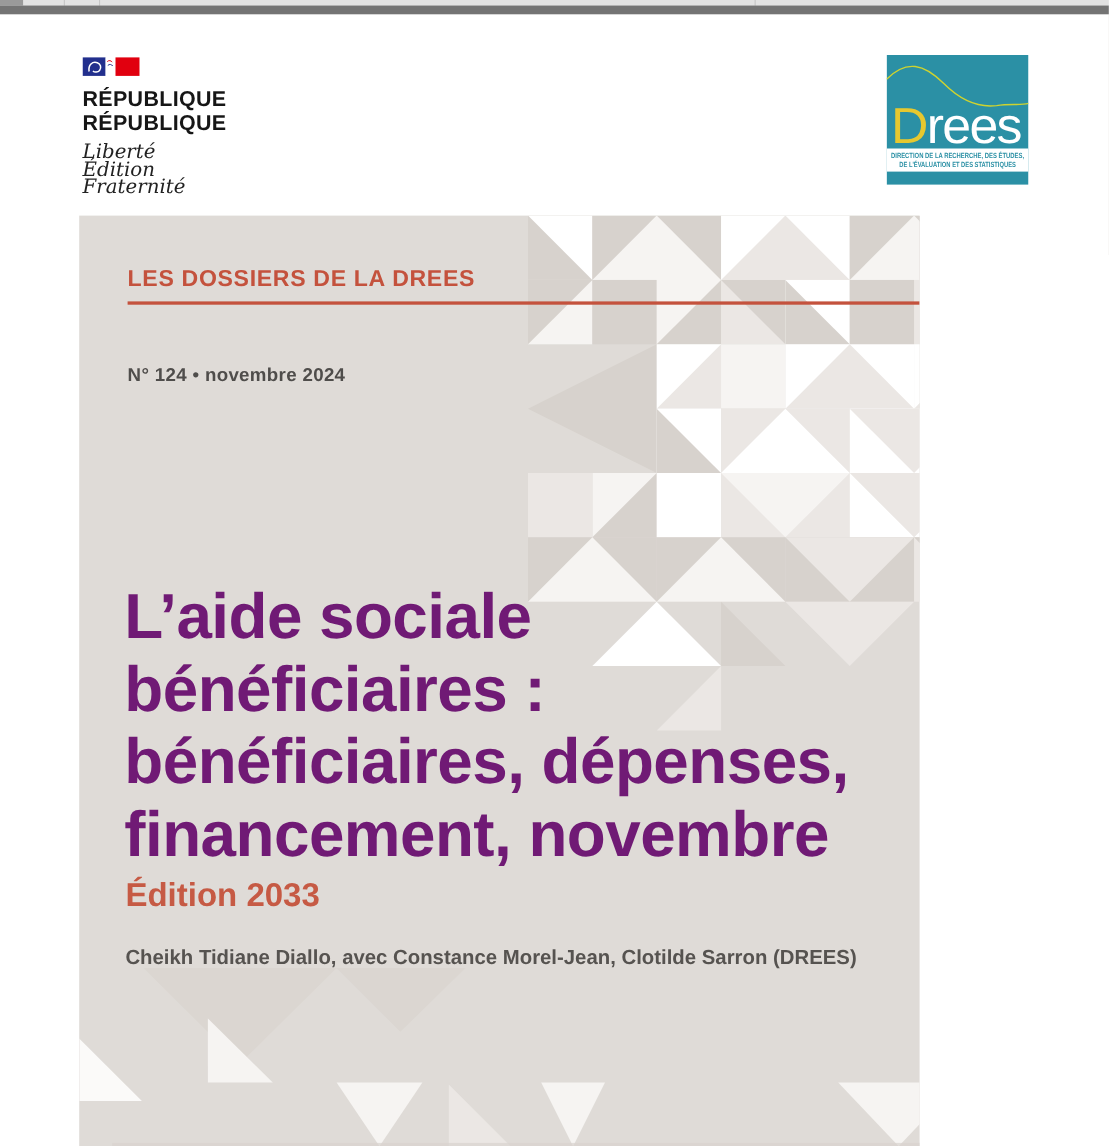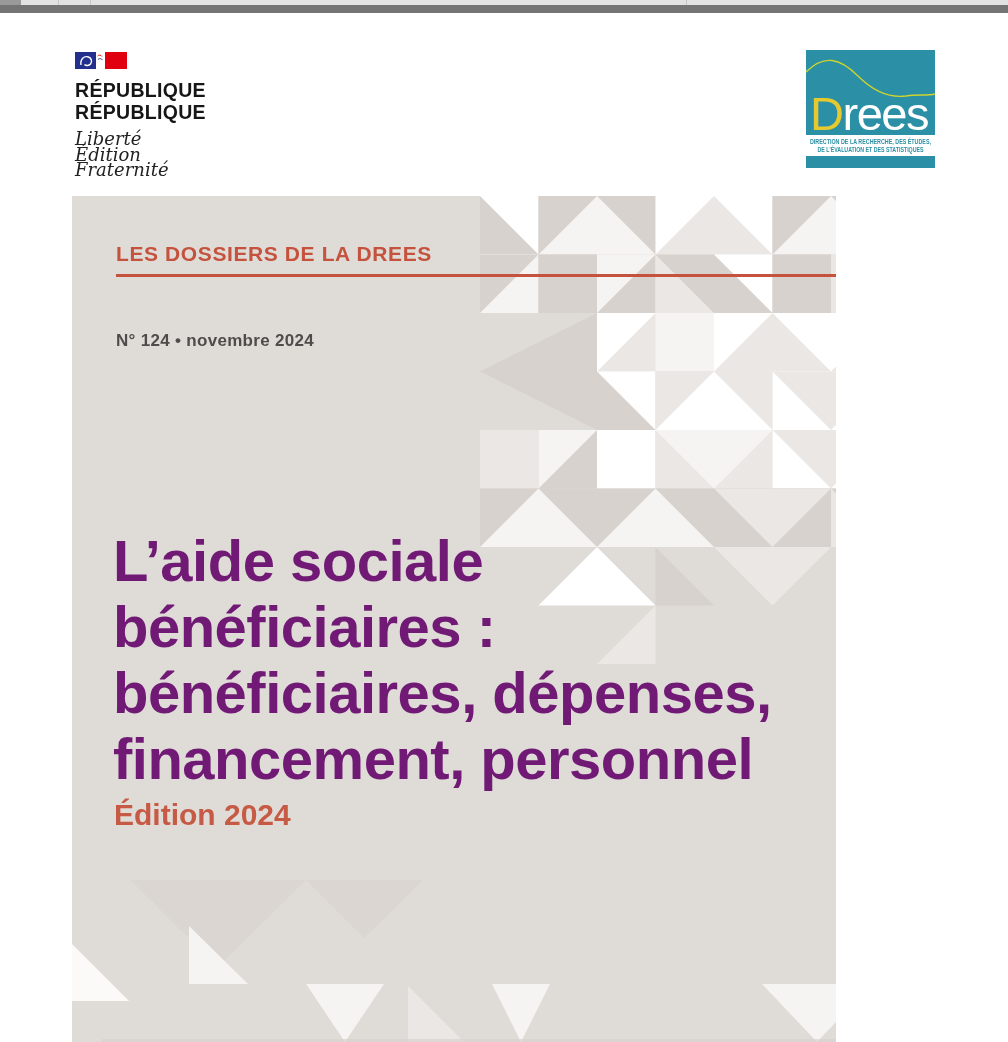--- a/index.html
+++ b/index.html
@@ -169,17 +169,18 @@
   </svg>
 
   <div class="txt collection">LES DOSSIERS DE LA DREES</div>
   <div class="rule"></div>
   <div class="txt issue">N° 124 • novembre 2024</div>
 
   <div class="txt title">
     <div>L’aide sociale</div>
     <div>bénéficiaires :</div>
     <div>bénéficiaires, dépenses,</div>
-    <div>financement, personnel</div>
+    <div>financement, novembre</div>
   </div>
 
-  <div class="txt edition">Édition 2024</div>
+  <div class="txt edition">Édition 2033</div>
+  <div class="txt authors">Cheikh Tidiane Diallo, avec Constance Morel-Jean, Clotilde Sarron (DREES)</div>
 </div>
 
 </body></html>

